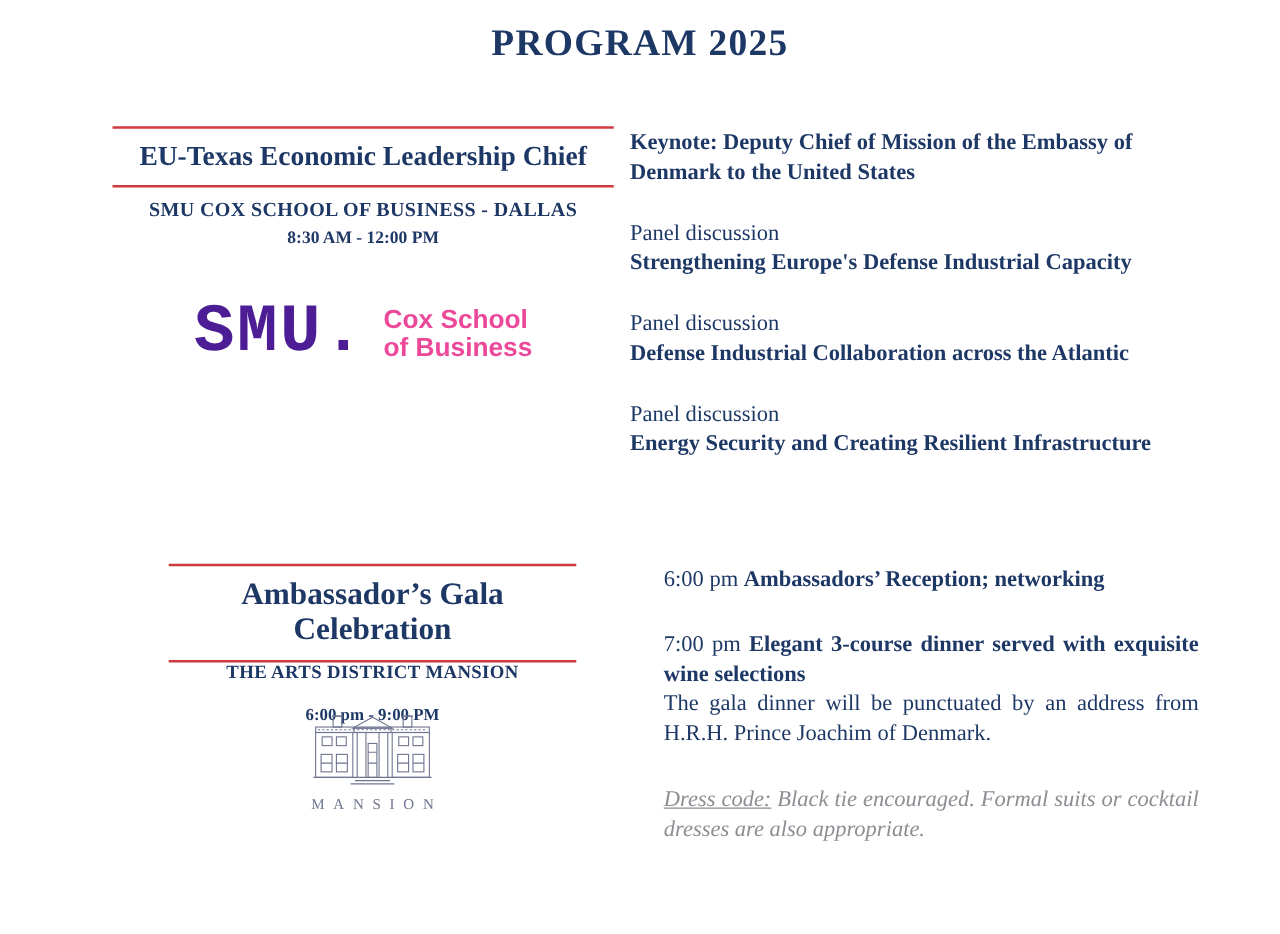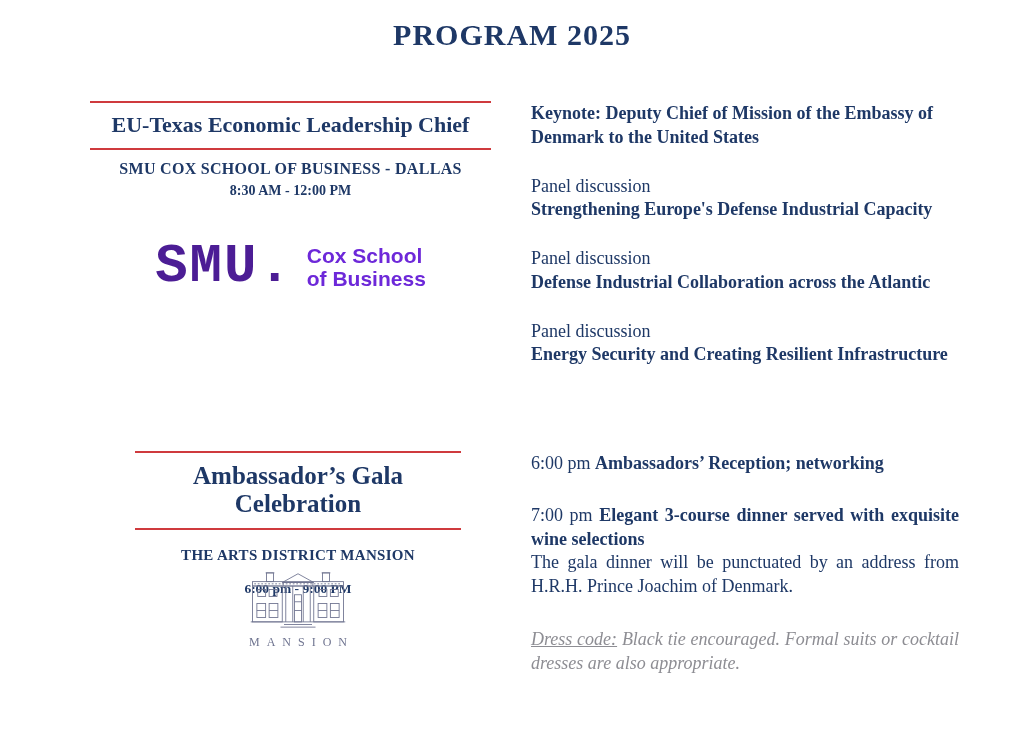--- a/index.html
+++ b/index.html
@@ -58,47 +58,47 @@
     font-size: 54px;
     line-height: 1;
     letter-spacing: 2px;
     color: #4c1d95;
   }
   .cox-block {
     font-family: "Liberation Sans", sans-serif;
     font-weight: bold;
     font-size: 21px;
     line-height: 1.1;
-    color: #6d28d9;
+    color: #ec4899;
     text-align: left;
   }
   
   .forum-right {
     position: absolute;
-    left: 531px; top: 102px;
+    left: 504px; top: 102px;
     width: 428px;
     font-size: 18px;
     line-height: 1.32;
   }
   .keynote { font-weight: bold; }
   .panel { margin-top: 25px; }
   .panel-title { font-weight: bold; }
   
   .gala-left {
     position: absolute;
     left: 135px; top: 451px;
     width: 326px;
     text-align: center;
   }
   .section-heading-gala {
     font-size: 25px;
     font-weight: bold;
     padding: 9px 0 10px 0;
   }
-  .gala-venue { font-size: 15px; font-weight: bold; margin-top: 17px; letter-spacing: 0.3px; }
+  .gala-venue { font-size: 15px; font-weight: bold; margin-top: 0; letter-spacing: 0.3px; }
   .gala-time  { font-size: 13.5px; font-weight: bold; margin-top: 17px; }
   
   .mansion-logo {
     position: absolute;
     left: 135px; top: 572px;
     width: 326px;
     text-align: center;
     color: #6f7490;
   }
   .mansion-script {

